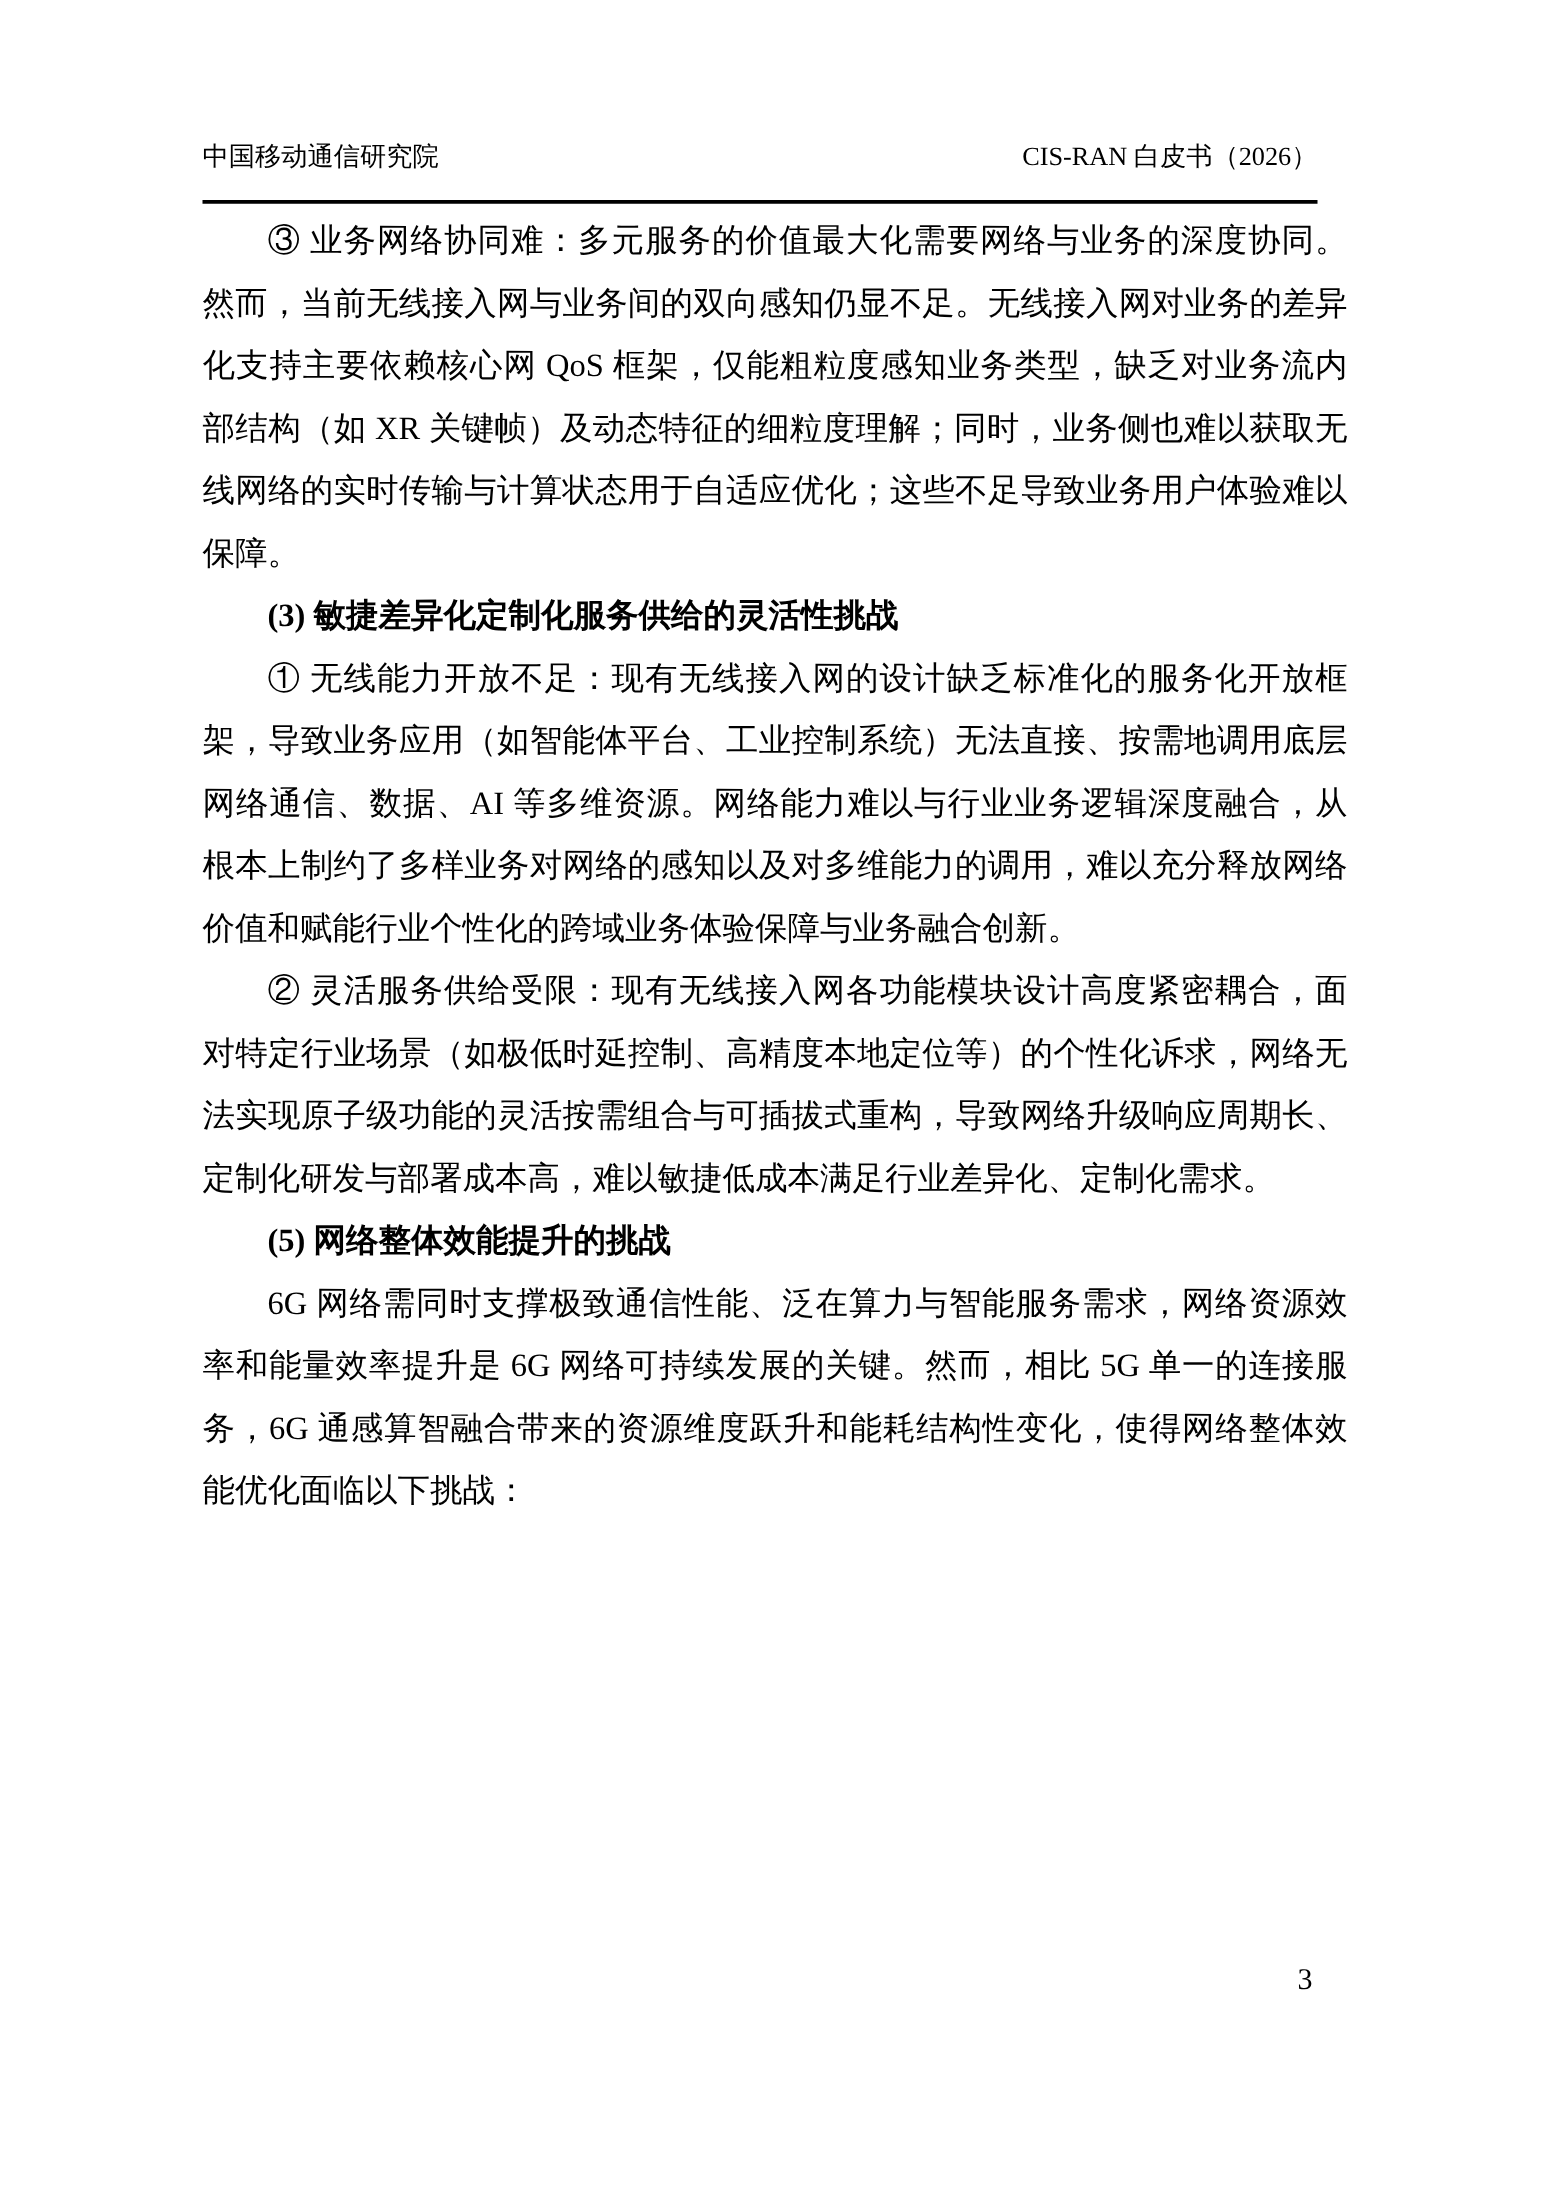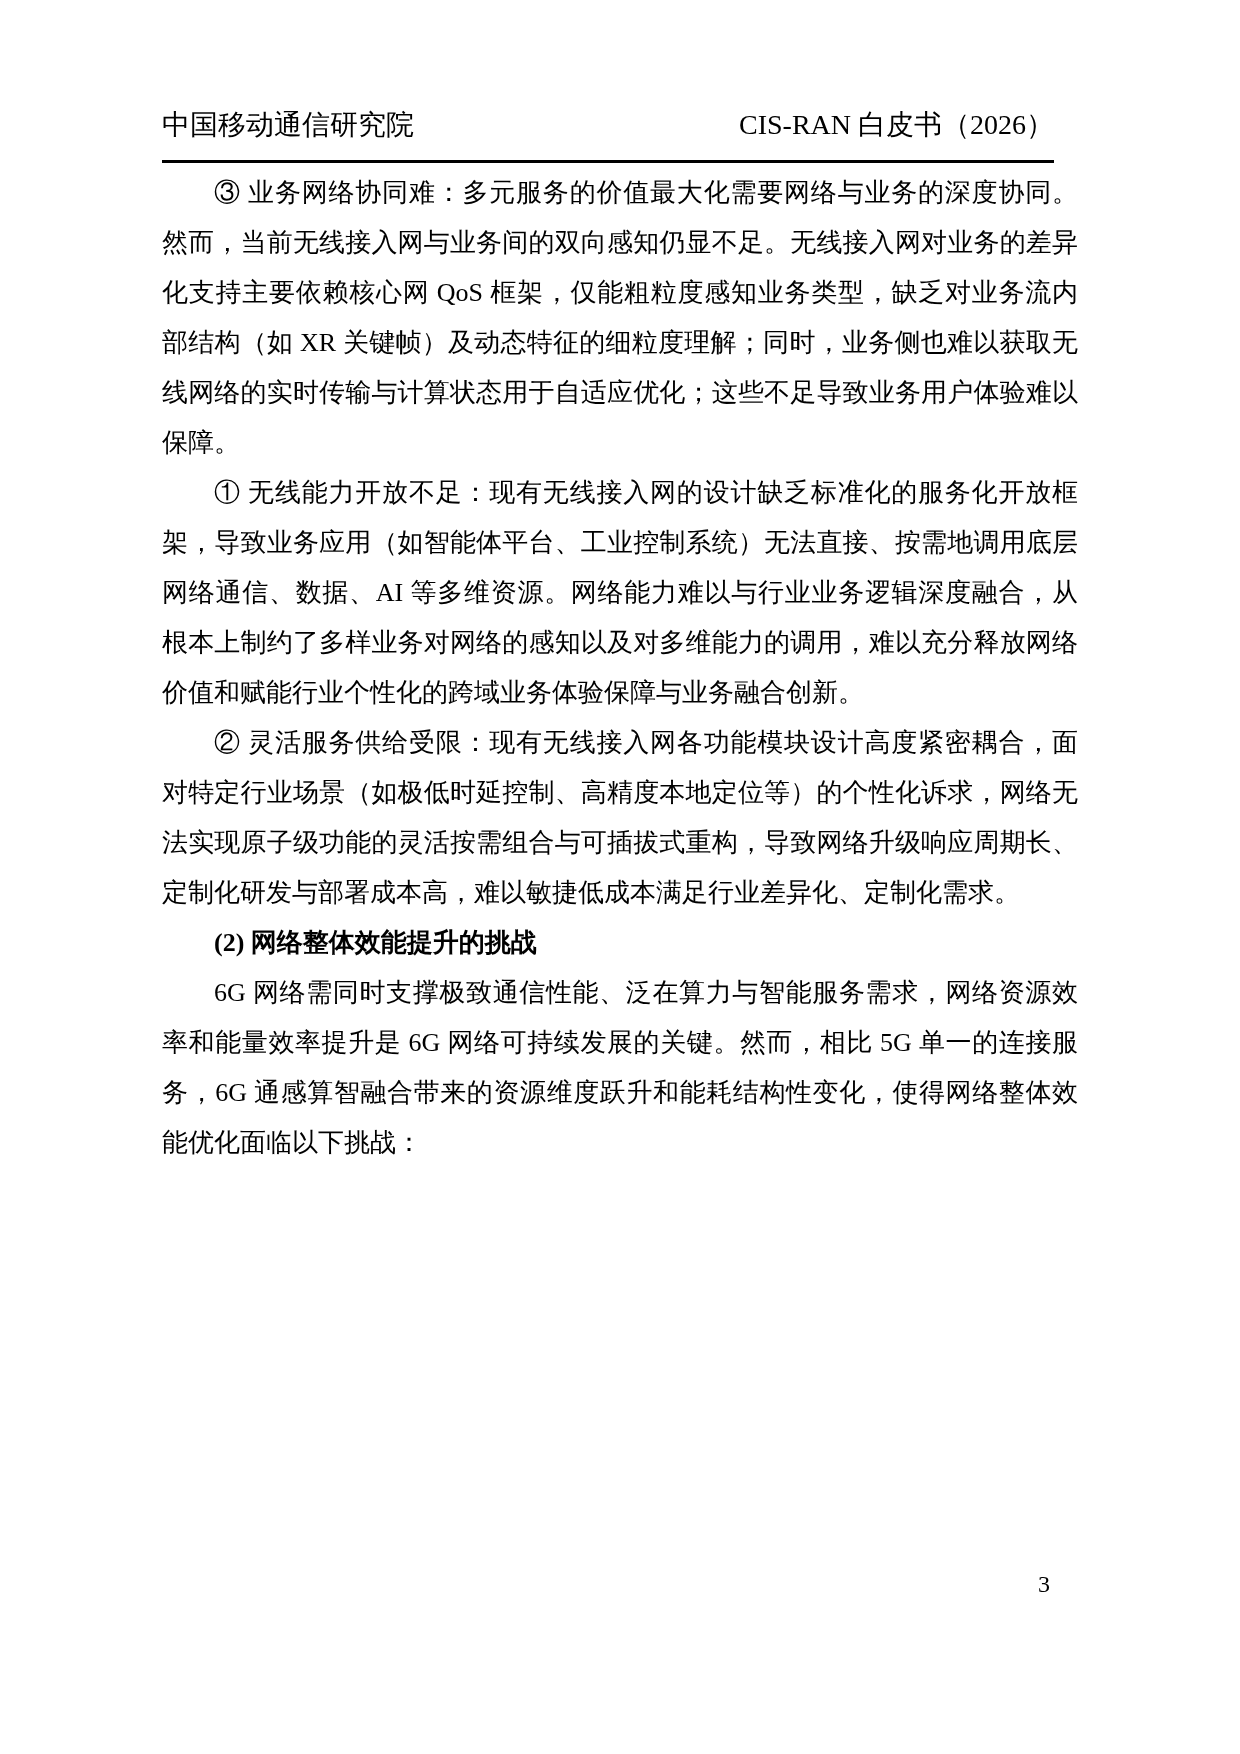--- a/index.html
+++ b/index.html
@@ -17,21 +17,21 @@
     overflow: hidden;
   }
   .header-row {
     position: absolute;
     left: 162px;
     top: 110px;
     width: 892px;
     display: flex;
     justify-content: space-between;
     align-items: center;
-    font-size: 28px;
+    font-size: 21px;
     line-height: 30px;
     white-space: nowrap;
   }
   .header-rule {
     position: absolute;
     left: 162px;
     top: 160px;
     width: 892px;
     height: 3px;
     background: #000000;
@@ -76,27 +76,28 @@
     <span>中国移动通信研究院</span>
     <span>CIS-RAN 白皮书（2026）</span>
   </div>
 
   <div class="header-rule"></div>
 
   <main class="content">
 
     <p class="para"><span class="lead">③ 业务网络协同难：</span><span>多元服务的价值最大化需要网络与业务的深度协同。然而，当前无线接入网与业务间的双向感知仍显不足。无线接入网对业务的差异化支持主要依赖核心网 QoS 框架，仅能粗粒度感知业务类型，缺乏对业务流内部结构（如 XR 关键帧）及动态特征的细粒度理解；同时，业务侧也难以获取无线网络的实时传输与计算状态用于自适应优化；这些不足导致业务用户体验难以保障。</span></p>
 
+    <p class="heading">(3) 敏捷差异化定制化服务供给的灵活性挑战</p>
 
 
     <p class="para"><span class="lead">① 无线能力开放不足：</span><span>现有无线接入网的设计缺乏标准化的服务化开放框架，导致业务应用（如智能体平台、工业控制系统）无法直接、按需地调用底层网络通信、数据、AI 等多维资源。网络能力难以与行业业务逻辑深度融合，从根本上制约了多样业务对网络的感知以及对多维能力的调用，难以充分释放网络价值和赋能行业个性化的跨域业务体验保障与业务融合创新。</span></p>
 
     <p class="para"><span class="lead">② 灵活服务供给受限：</span><span>现有无线接入网各功能模块设计高度紧密耦合，面对特定行业场景（如极低时延控制、高精度本地定位等）的个性化诉求，网络无法实现原子级功能的灵活按需组合与可插拔式重构，导致网络升级响应周期长、定制化研发与部署成本高，难以敏捷低成本满足行业差异化、定制化需求。</span></p>
 
-    <p class="heading">(2) 网络整体效能提升的挑战</p>
+    <p class="heading">(5) 网络整体效能提升的挑战</p>
 
     <p class="para"><span>6G 网络需同时支撑极致通信性能、泛在算力与智能服务需求，网络资源效率和能量效率提升是 6G 网络可持续发展的关键。然而，相比 5G 单一的连接服务，6G 通感算智融合带来的资源维度跃升和能耗结构性变化，使得网络整体效能优化面临以下挑战：</span></p>
 
 
   </main>
 
   <div class="page-number">3</div>
 
 </div>
 

